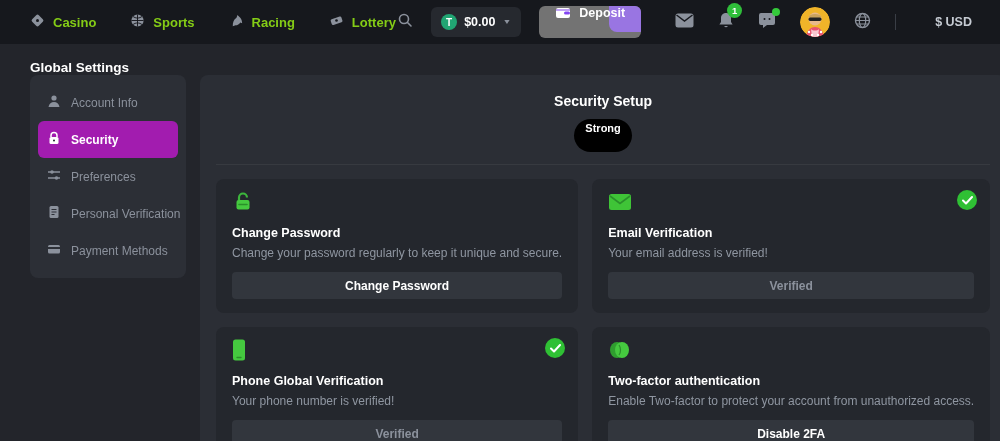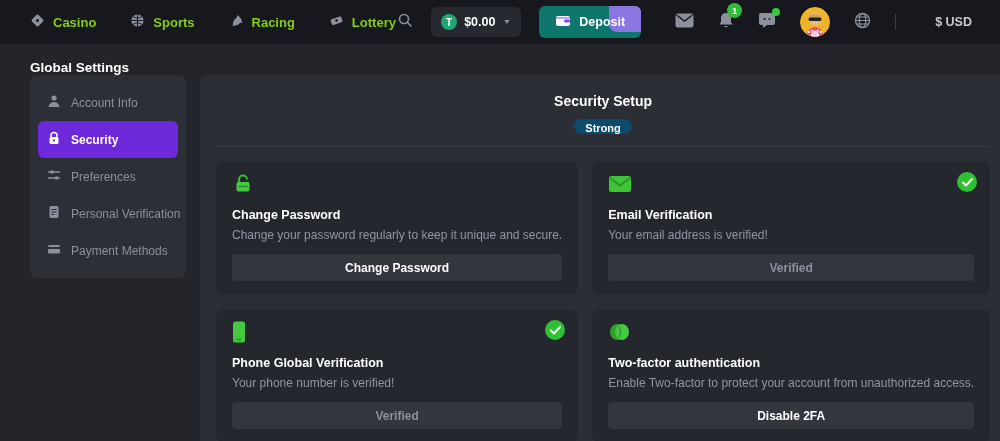--- a/index.html
+++ b/index.html
@@ -27,23 +27,23 @@
   }
   .coin {
     width:16px; height:16px; border-radius:50%; background:#21a573;
     color:#fff; font-size:10px; font-weight:bold;
     display:flex; align-items:center; justify-content:center;
   }
   .balance-amount { font-size:12.5px; font-weight:bold; color:#ffffff; }
   .chevron { font-size:9px; color:#8b919c; transform:scaleY(.8); }
   .deposit-btn {
     position:relative; height:32px; border:none; border-radius:6px;
-    background:#0f766e; color:#fff; font-family:inherit;
+    background:#737373; color:#fff; font-family:inherit;
     font-size:12.5px; font-weight:bold; padding:0 16px;
-    display:flex; align-items:center; gap:8px; cursor:pointer; overflow:hidden;
+    display:flex; gap:8px; cursor:pointer; overflow:hidden;
   }
   .deposit-btn::after {
     content:""; position:absolute; right:-6px; top:-8px;
     width:38px; height:34px; background:#a076f6; border-radius:8px;
     opacity:.85;
   }
   .deposit-btn svg, .deposit-btn span { position:relative; z-index:1; }
   .icon-group { display:flex; align-items:center; gap:24px; margin-left:16px; }
   .top-icon { position:relative; display:flex; cursor:pointer; }
   .badge {
@@ -68,32 +68,32 @@
   .sidebar {
     width:156px; background:#2c2f36; border-radius:8px; padding:9px 8px;
     flex-shrink:0;
   }
   .side-item {
     height:37px; display:flex; align-items:center; gap:10px;
     padding:0 9px; border-radius:6px; cursor:pointer;
   }
   .side-item svg { width:14px; height:14px; flex-shrink:0; }
   .side-label { font-size:12px; color:#8b919c; white-space:nowrap; }
-  .side-item.active { background:#6d28d9; }
+  .side-item.active { background:#a21caf; }
   .side-item.active .side-label { color:#ffffff; font-weight:bold; }
 
   .panel {
     flex:1; background:#2b2e35; border-radius:8px;
     padding:16px 16px 18px 16px; min-height:337px;
   }
   .panel-head { display:flex; align-items:center; gap:10px; padding:2px 2px 12px 2px;flex-direction:column; }
   .panel-title { font-size:14px; font-weight:bold; color:#ffffff; }
   .strength-badge {
-    background:#0c4a6e; color:#fff; font-size:11px; font-weight:bold;
-    border-radius:20px; padding:3px 11px 0;
+    background:#000000; color:#fff; font-size:11px; font-weight:bold;
+    border-radius:20px; padding:3px 11px 18px;
   }
   .panel-divider { height:1px; background:rgba(255,255,255,0.06); margin:0 0 14px 0; }
   .cards { display:grid; grid-template-columns:1fr 1fr; gap:14px; }
   .card {
     background:#24272d; border-radius:8px; padding:13px 16px 14px;
     position:relative;
   }
   .card-icon-row { height:24px; display:flex; align-items:center; }
   .card-title { font-size:12.5px; font-weight:bold; color:#ffffff; margin-top:10px; }
   .card-desc { font-size:12px; color:#8f96a1; margin-top:6px; white-space:nowrap; }

